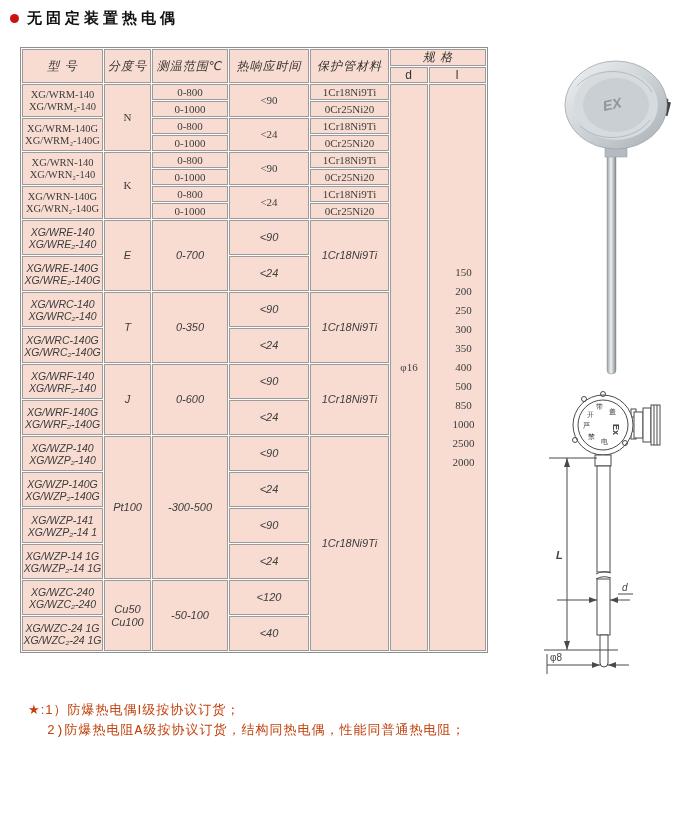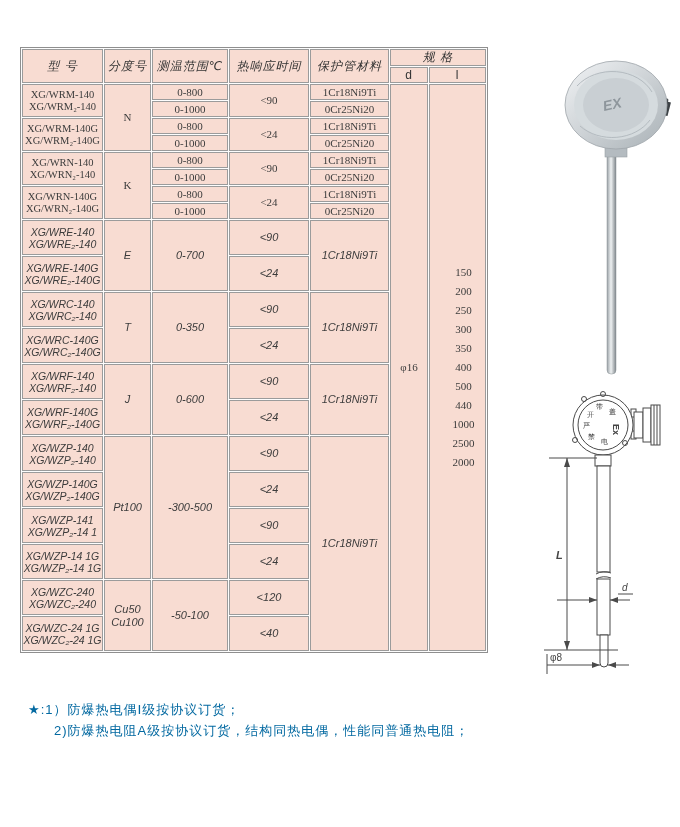--- a/index.html
+++ b/index.html
@@ -25,32 +25,36 @@
     font-size:11px;color:#3c3c3c;padding:0;line-height:13px;
   }
   .spec-table th{font-size:12px;font-weight:normal;color:#333;letter-spacing:1px;}
   tr.hr1{height:17px;font-style:italic;} tr.hr2{height:16px;}
   tr.sm{height:16px;font-family:Liberation Serif, serif;} tr.tl{height:35px;font-style:italic;}
   td.model{font-size:10.5px;line-height:12px;letter-spacing:0;}
   td.lcol{vertical-align:middle;}
   .lstack{display:flex;flex-direction:column;justify-content:center;height:100%;padding-left:12px;}
   .lstack div{line-height:19px;font-size:11px;}
   
-  .notes{position:absolute;left:28px;top:699px;font-size:13px;color:#0369a1;line-height:21px;letter-spacing:1px;}
-  .notes .indent{margin-left:26px;}
+  .notes{position:absolute;left:28px;top:699px;font-size:13px;color:#c2410c;line-height:21px;letter-spacing:1px;}
+  .notes .indent{margin-left:19px;font-family:Liberation Mono, monospace;}
   
   .photo-svg{position:absolute;left:540px;top:52px;}
   .draw-svg{position:absolute;left:537px;top:378px;}
   text{font-family:"Liberation Sans","DejaVu Sans",sans-serif;}
 </style>
 </head>
 <body>
 
 <div class="page">
 
+  <div class="title-row">
+    <span class="red-dot"></span>
+    <span class="title-text">无固定装置热电偶</span>
+  </div>
 
   <table class="spec-table">
     <colgroup>
       <col style="width:81px">
         <col style="width:47px">
         <col style="width:76px">
       <col style="width:80px">
         <col style="width:79px">
         <col style="width:38px">
         <col style="width:57px">
@@ -81,21 +85,21 @@
       <td rowspan="20">φ16</td>
       <td rowspan="20" class="lcol">
         <div class="lstack">
           <div>150</div>
           <div>200</div>
           <div>250</div>
           <div>300</div>
           <div>350</div>
           <div>400</div>
           <div>500</div>
-          <div>440</div>
+          <div>850</div>
           <div>1000</div>
           <div>2500</div>
           <div>2000</div>
         </div>
       </td>
     </tr>
     <tr class="sm">
       <td>0-1000</td>
       <td>0Cr25Ni20</td>
     </tr>

